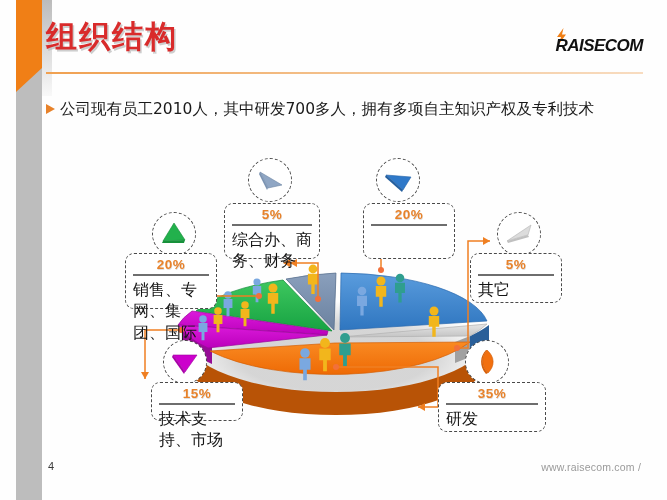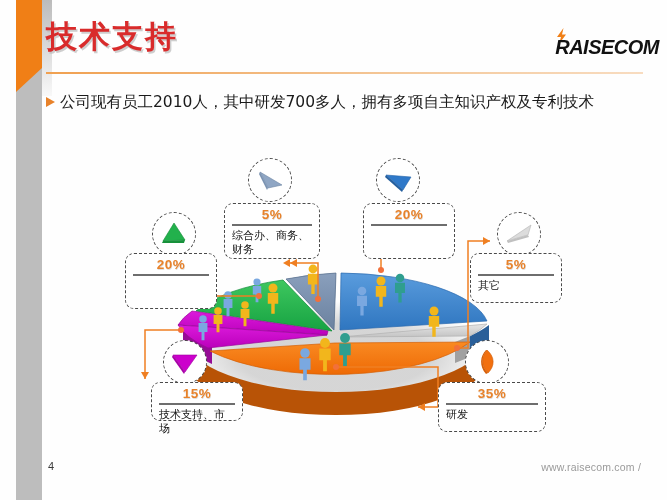--- a/index.html
+++ b/index.html
@@ -56,22 +56,22 @@
     left: 46px; top: 16px;
     font-size: 31px;
     font-weight: bold;
     color: #d92b2b;
     letter-spacing: 2px;
     text-shadow: 1.5px 1.5px 0px rgba(190,190,190,0.75);
     font-family: "DejaVu Sans", sans-serif;
   }
   .logo {
     position: absolute;
-    right: 8px; top: 36px;
-    font-size: 20px;
+    right: 24px; top: 36px;
+    font-size: 17px;
     font-weight: bold;
     font-style: italic;
     letter-spacing: -0.5px;
     color: #111111;
     font-family: "Liberation Sans", sans-serif;
   }
   .logo-bolt {
     position: absolute;
     right: 99px; top: 28px;
     width: 13px; height: 16px;
@@ -79,21 +79,21 @@
   .header-rule {
     position: absolute;
     left: 46px; top: 72px;
     width: 597px; height: 1.5px;
     background: linear-gradient(to right, #f0a050, #f4c89a 60%, #f8dcc0);
   }
 
   
   .bullet-row {
     position: absolute;
-    left: 44px; top: 90px;
+    left: 44px; top: 97px;
     width: 600px;
     display: flex;
     align-items: flex-start;
   }
   .bullet-marker {
     width: 16px; height: 18px;
     flex: 0 0 16px;
     margin-top: 3px;
     position: relative;
   }
@@ -140,21 +140,21 @@
     line-height: 17px;
     font-family: "Liberation Sans", sans-serif;
     text-shadow: 0.5px 0.5px 0 rgba(220,220,220,0.9);
   }
   .callout .rule {
     height: 1.6px;
     background: #6e6e6e;
     margin: 1px 0 3px 0;
   }
   .callout .label {
-    font-size: 11px;
+    font-size: 16px;
     color: #151515;
     line-height: 1.35;
     font-family: "DejaVu Sans", sans-serif;
     font-weight: 500;
   }
 
   
   .badge {
     position: absolute;
     width: 44px; height: 44px;
@@ -188,21 +188,21 @@
 </style>
 </head>
 <body>
 
 <div class="slide">
 
   <div class="rail-gray"></div>
   <div class="rail-orange"></div>
   <div class="rail-shine"></div>
 
-  <div class="page-title">技术支持</div>
+  <div class="page-title">组织结构</div>
 
   <svg class="logo-bolt" viewBox="0 0 13 16">
     <path d="M8.5 0 L2 9 L6 9 L4 16 L11 6.5 L7 6.5 Z" fill="#f07f16"></path>
   </svg>
   <div class="logo">RAISECOM</div>
   <div class="header-rule"></div>
 
   <div class="bullet-row">
     <div class="bullet-marker"></div>
     <div class="bullet-text">公司现有员工2010人，其中研发700多人，拥有多项自主知识产权及专利技术</div>
@@ -413,20 +413,21 @@
   </div>
 
   <div class="callout" style="left:363px; top:203px; width:92px; height:56px;">
     <div class="pct">20%</div>
     <div class="rule"></div>
   </div>
 
   <div class="callout" style="left:125px; top:253px; width:92px; height:56px;">
     <div class="pct">20%</div>
     <div class="rule"></div>
+    <div class="label">销售、专网、集团、国际</div>
   </div>
 
   <div class="callout" style="left:470px; top:253px; width:92px; height:50px;">
     <div class="pct">5%</div>
     <div class="rule"></div>
     <div class="label">其它</div>
   </div>
 
   <div class="callout" style="left:151px; top:382px; width:92px; height:39px;">
     <div class="pct">15%</div>

